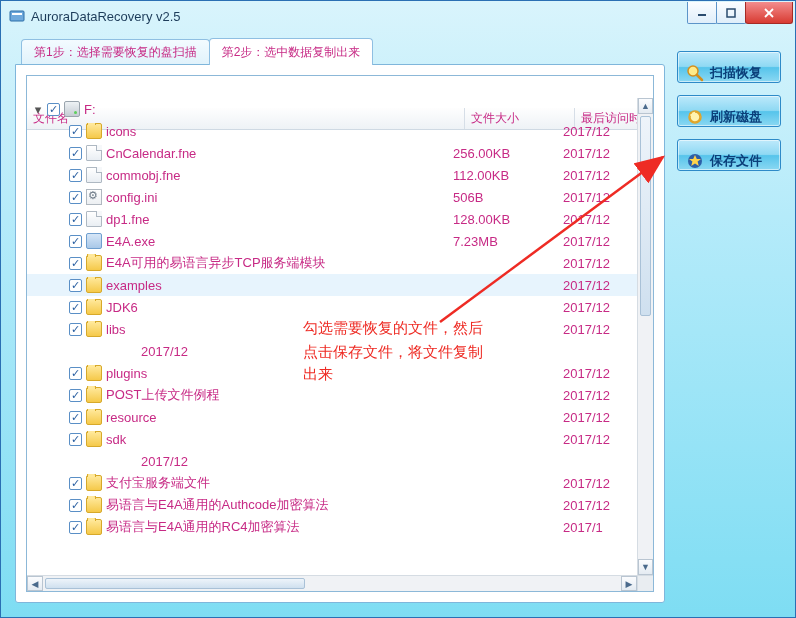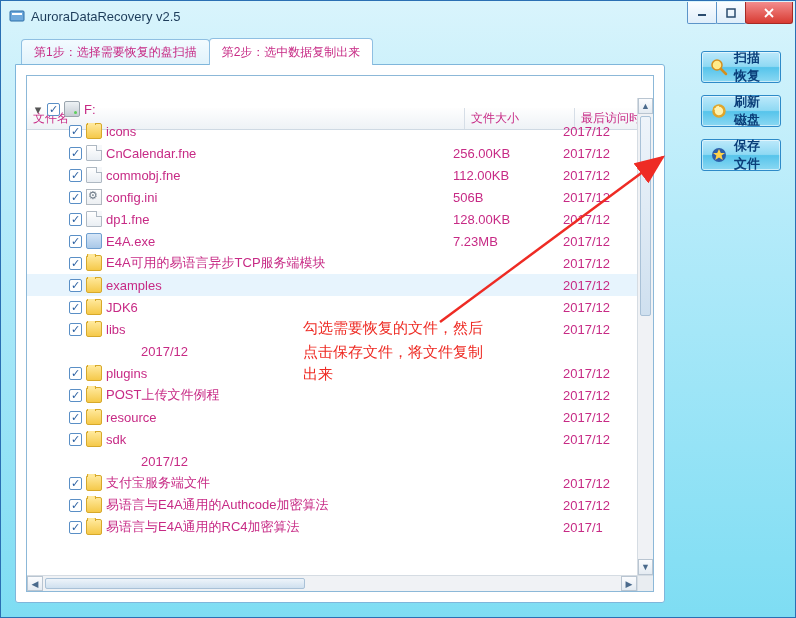--- a/index.html
+++ b/index.html
@@ -15,21 +15,21 @@
   .win-btn { height: 22px; border: 1px solid #5c94c9; border-top: none; margin-left: -1px; background: linear-gradient(to bottom, #fbfdff, #dfeefa); display:flex; align-items:center; justify-content:center; font-family: Arial; }
   .win-min, .win-max { width: 30px; color:#2a4b6e; border-radius: 0 0 2px 2px; }
   .win-close { width: 48px; background: linear-gradient(to bottom, #f38d8d, #d83b32); color:#fff; border-color:#a52a25; border-radius: 0 0 3px 3px; }
   .win-min svg, .win-max svg, .win-close svg { display:block; }
 
   
   .content { position: absolute; left: 14px; right: 14px; top: 36px; bottom: 14px; }
 
   
   .actions { position: absolute; right: 0; top: 14px; width: 104px; display: flex; flex-direction: column; gap: 12px; }
-  .action-btn { height: 32px; border: 1px solid #2e8ac8; border-radius: 3px; background: linear-gradient(to bottom, #bde9fb 0%, #8fd9f3 48%, #56c4eb 52%, #8bd8f2 100%); display:flex; align-items:center; gap:6px; padding: 0 8px; color:#0b3f7a; font-weight: bold; cursor: pointer; box-shadow: inset 0 0 0 1px rgba(255,255,255,.55); font-size:13px;margin-left:24px; }
+  .action-btn { height: 32px; border: 1px solid #2e8ac8; border-radius: 3px; background: linear-gradient(to bottom, #bde9fb 0%, #8fd9f3 48%, #56c4eb 52%, #8bd8f2 100%); display:flex; align-items:flex-end; gap:6px; padding: 0 8px; color:#0b3f7a; font-weight: bold; cursor: pointer; box-shadow: inset 0 0 0 1px rgba(255,255,255,.55); font-size:13px; }
   .action-btn .ic { width:18px; height:18px; flex:0 0 18px; }
 
   
   .tabs-wrap { position:absolute; left:0; top:0; right: 116px; bottom:0; }
   .tabstrip { height: 28px; display:flex; align-items:flex-end; padding-left: 6px; gap:0; }
   .tab { height: 26px; padding: 8px 12px; border:1px solid #8fbfe2; border-bottom:none; border-top-left-radius:4px; border-top-right-radius:4px; background: linear-gradient(to bottom,#f3fbff,#e0f2fb); color:#c72a85; display:flex; align-items:center; font-size:12px; margin-right:-1px; cursor:pointer; }
   .tab.active { background:#ffffff; height:27px; position:relative; z-index:2; }
   .tabpanel { position:absolute; left:0; right:0; top:27px; bottom:0; border:1px solid #7fb6db; background:#ffffff; border-radius: 0 3px 3px 3px; padding:10px; }
 
   

